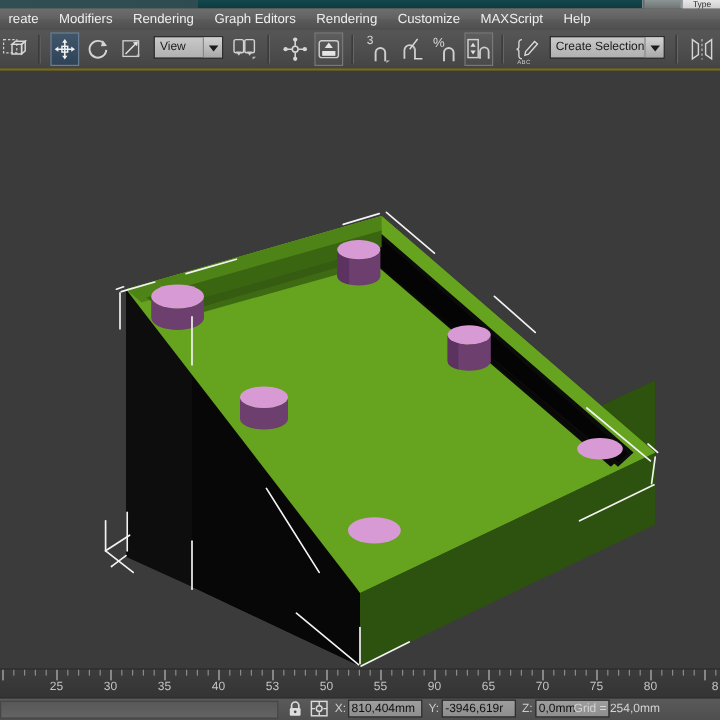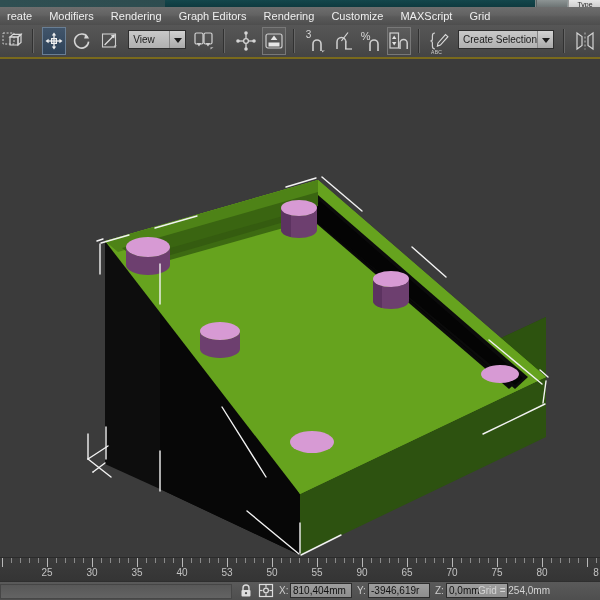--- a/index.html
+++ b/index.html
@@ -160,21 +160,21 @@
   <div class="titlelbl">Type</div>
 
   <div class="menubar">
     <span class="menuitem">reate</span>
     <span class="menuitem">Modifiers</span>
     <span class="menuitem">Rendering</span>
     <span class="menuitem">Graph Editors</span>
     <span class="menuitem">Rendering</span>
     <span class="menuitem">Customize</span>
     <span class="menuitem">MAXScript</span>
-    <span class="menuitem">Grid</span>
+    <span class="menuitem">Help</span>
   </div>
 
   <div class="toolbar">
 
     
     <span class="tb">
       <svg width="22" height="20" viewBox="0 0 22 20">
         <rect x="1" y="2" width="11" height="11" fill="none" stroke="#cfcfcf" stroke-width="1" stroke-dasharray="2,1.6"></rect>
         <path d="M8 6 h8 v8 h-8 z" fill="none" stroke="#d8d8d8" stroke-width="1.2"></path>
         <path d="M8 6 l3 -2.6 h8 l-3 2.6 z" fill="none" stroke="#d8d8d8" stroke-width="1.2"></path>

